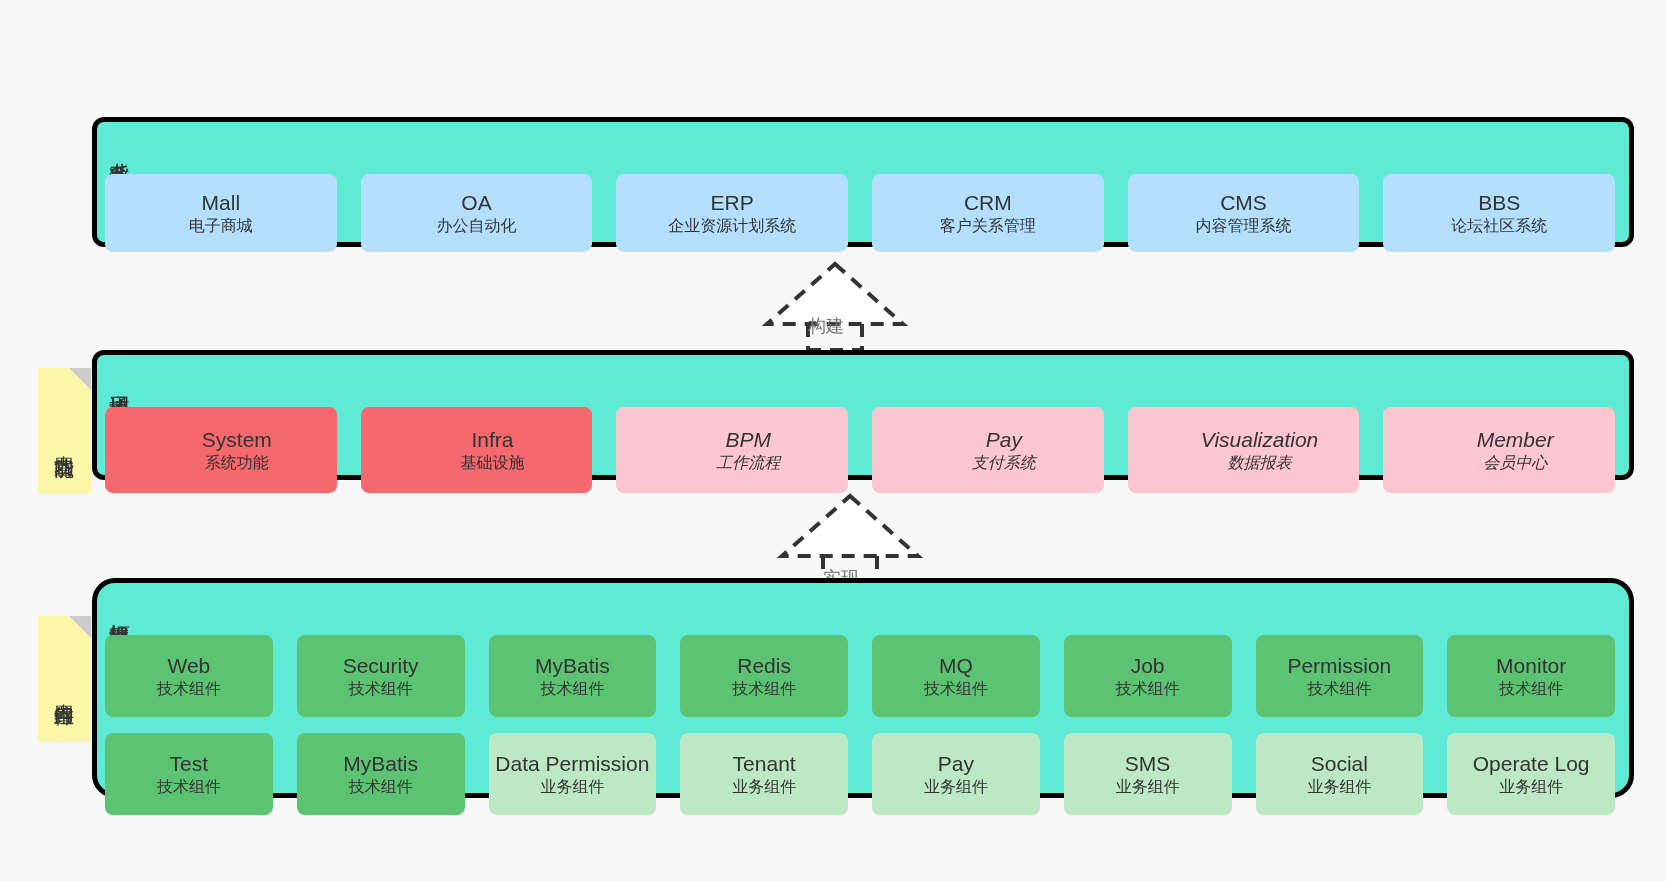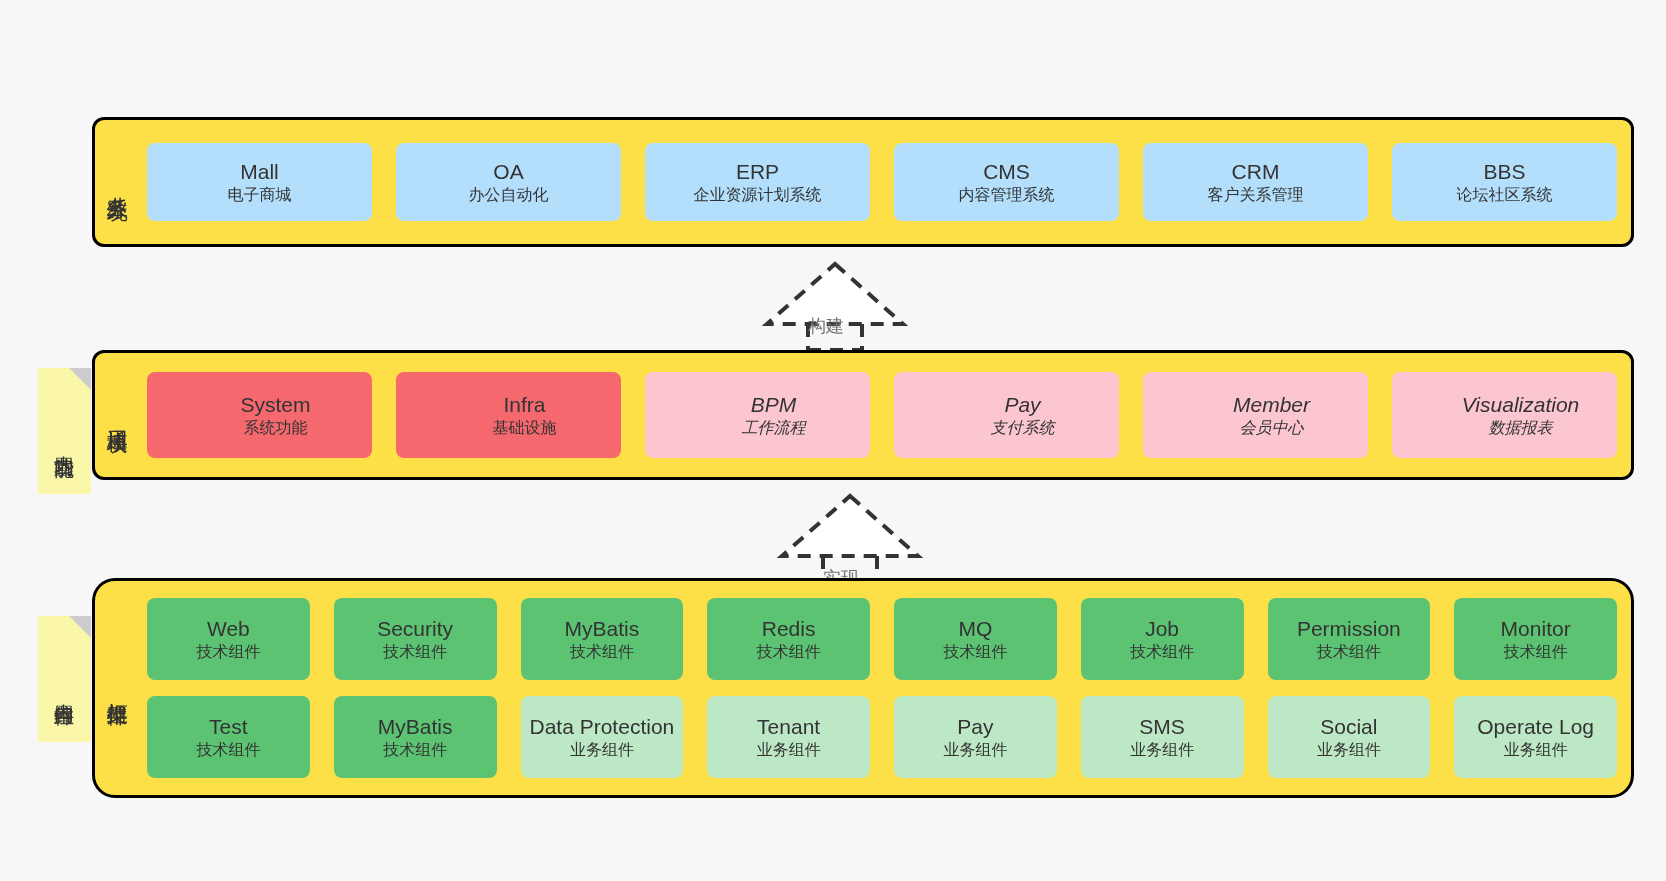--- a/index.html
+++ b/index.html
@@ -17,26 +17,26 @@
   }
   #canvas {
     position: relative;
     width: 1666px;
     height: 881px;
   }
 
   
   .layer {
     position: absolute;
-    background: #fde047;
-    border: 3px solid #000000;
+    background: #5eead4;
+    border: 5px solid #000000;
     border-radius: 12px;
     box-sizing: border-box;
     display: flex;
-    flex-direction: row;
+    flex-direction: column;
     align-items: stretch;
   }
   .layer-title {
     width: 44px;
     flex: 0 0 44px;
     display: flex;
     align-items: center;
     justify-content: center;
     font-size: 21px;
     line-height: 1.08;
@@ -147,26 +147,26 @@
         </div>
         <div class="card c-blue h-biz">
           <div class="t1">OA</div>
           <div class="t2">办公自动化</div>
         </div>
         <div class="card c-blue h-biz">
           <div class="t1">ERP</div>
           <div class="t2">企业资源计划系统</div>
         </div>
         <div class="card c-blue h-biz">
+          <div class="t1">CRM</div>
+          <div class="t2">客户关系管理</div>
+        </div>
+        <div class="card c-blue h-biz">
           <div class="t1">CMS</div>
           <div class="t2">内容管理系统</div>
-        </div>
-        <div class="card c-blue h-biz">
-          <div class="t1">CRM</div>
-          <div class="t2">客户关系管理</div>
         </div>
         <div class="card c-blue h-biz">
           <div class="t1">BBS</div>
           <div class="t2">论坛社区系统</div>
         </div>
       </div>
     </div>
   </div>
 
   <div class="arrow" style="left:755px; top:258px; width:160px; height:94px;">
@@ -200,26 +200,26 @@
         </div>
         <div class="card c-pink h-mod">
           <div class="t1">BPM</div>
           <div class="t2">工作流程</div>
         </div>
         <div class="card c-pink h-mod">
           <div class="t1">Pay</div>
           <div class="t2">支付系统</div>
         </div>
         <div class="card c-pink h-mod">
+          <div class="t1">Visualization</div>
+          <div class="t2">数据报表</div>
+        </div>
+        <div class="card c-pink h-mod">
           <div class="t1">Member</div>
           <div class="t2">会员中心</div>
-        </div>
-        <div class="card c-pink h-mod">
-          <div class="t1">Visualization</div>
-          <div class="t2">数据报表</div>
         </div>
       </div>
     </div>
   </div>
 
   <div class="arrow" style="left:770px; top:490px; width:160px; height:94px;">
     <svg width="160" height="94" viewBox="0 0 160 94">
       <polygon points="80,6 148,66 12,66" fill="#ffffff" stroke="#333333" stroke-width="4" stroke-dasharray="13,9" stroke-linejoin="miter"></polygon>
       <line x1="53" y1="66" x2="53" y2="92" stroke="#333333" stroke-width="4" stroke-dasharray="13,9"></line>
       <line x1="107" y1="66" x2="107" y2="92" stroke="#333333" stroke-width="4" stroke-dasharray="13,9"></line>
@@ -275,21 +275,21 @@
       <div class="row">
         <div class="card c-green h-comp">
           <div class="t1">Test</div>
           <div class="t2">技术组件</div>
         </div>
         <div class="card c-green h-comp">
           <div class="t1">MyBatis</div>
           <div class="t2">技术组件</div>
         </div>
         <div class="card c-lgreen h-comp">
-          <div class="t1">Data Protection</div>
+          <div class="t1">Data Permission</div>
           <div class="t2">业务组件</div>
         </div>
         <div class="card c-lgreen h-comp">
           <div class="t1">Tenant</div>
           <div class="t2">业务组件</div>
         </div>
         <div class="card c-lgreen h-comp">
           <div class="t1">Pay</div>
           <div class="t2">业务组件</div>
         </div>

